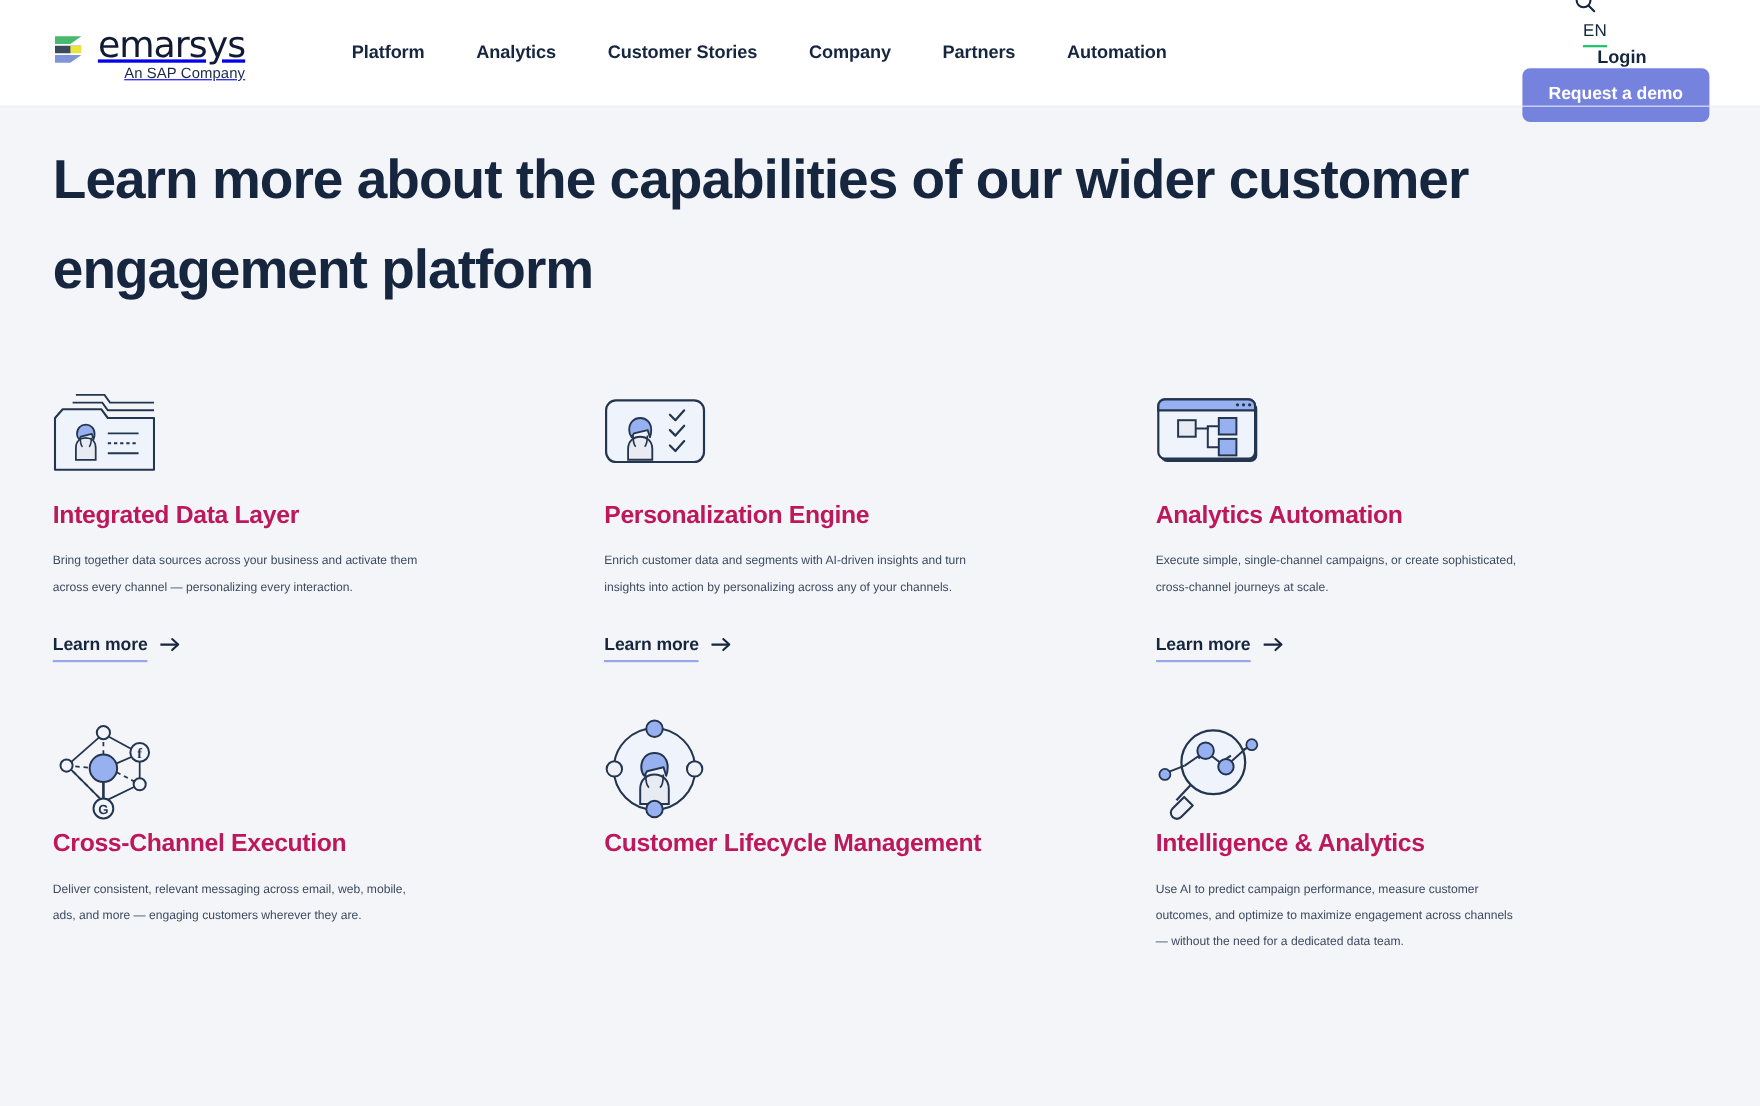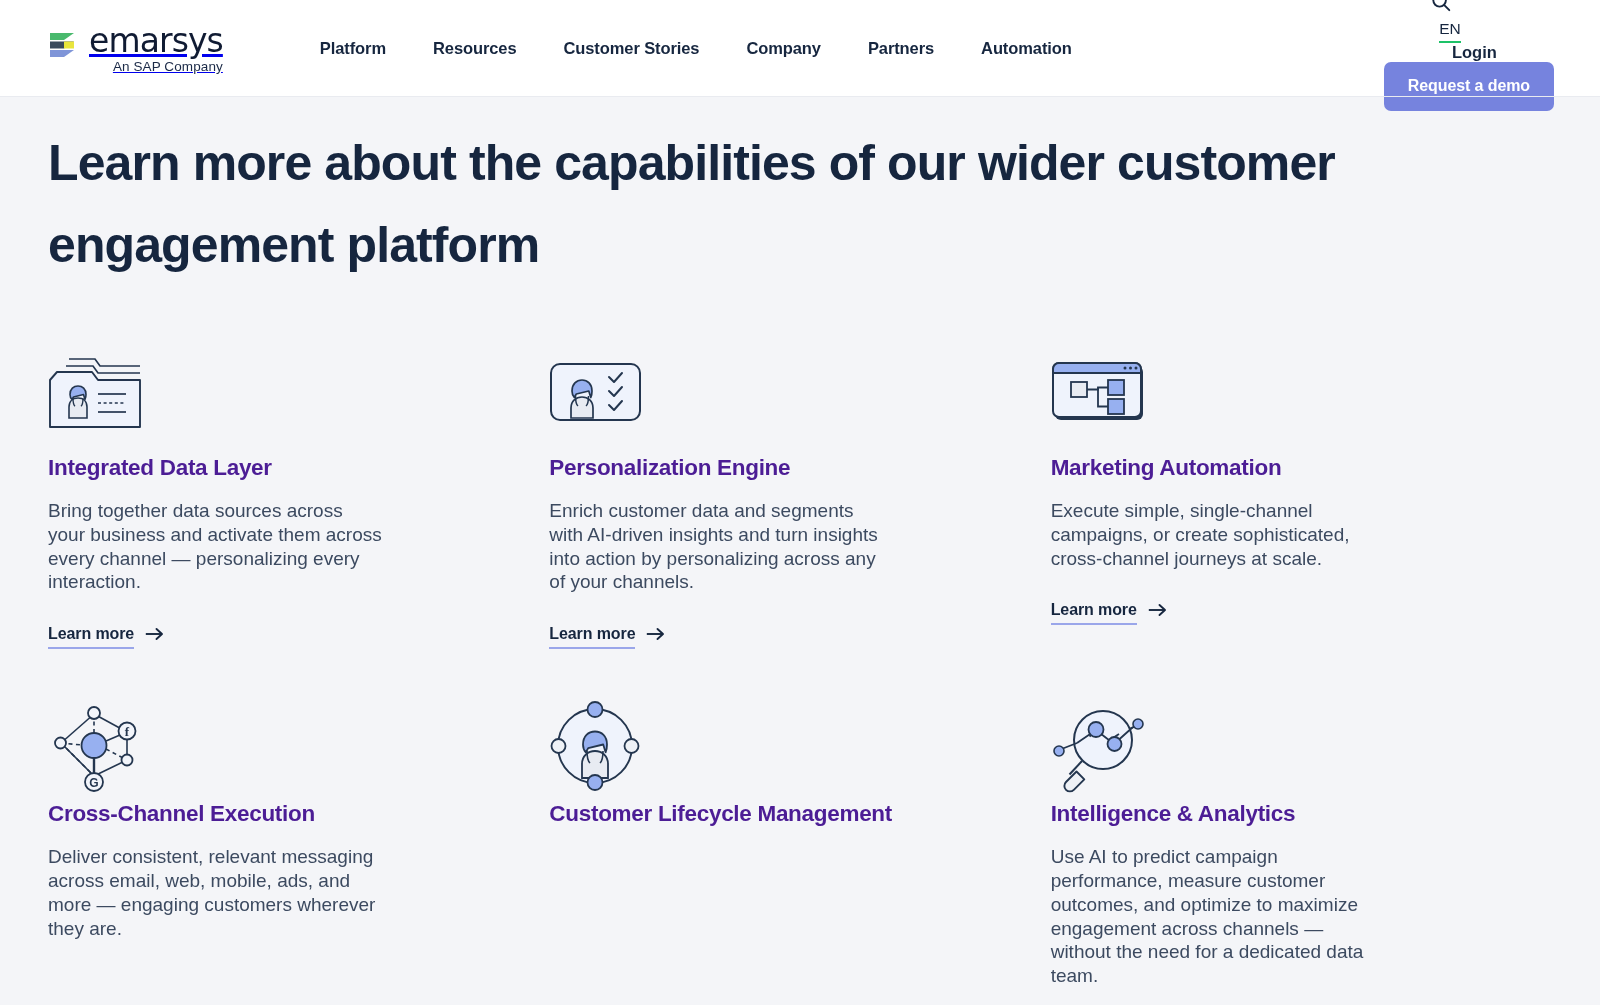--- a/index.html
+++ b/index.html
@@ -145,27 +145,27 @@
   .card { width: 100%; padding-right: 135px; }
   .card-icon {
     height: 78px;
     display: flex;
     align-items: flex-start;
     margin-bottom: 24px;
   }
   .card-title {
     font-size: 22.5px;
     font-weight: 700;
-    color: #4c1d95;
+    color: #be185d;
     line-height: 31px;
     letter-spacing: -0.3px;
     margin-bottom: 16px;
   }
   .card-desc {
-    font-size: 19px;
+    font-size: 11px;
     line-height: 23.8px;
     color: #3c4a60;
     font-weight: 400;
     max-width: 335px;
   }
   .learn-more {
     display: inline-flex;
     align-items: center;
     gap: 11px;
     margin-top: 31px;
@@ -199,21 +199,21 @@
       </svg>
     </span>
     <span class="logo-text-block">
       <span class="logo-word">emarsys</span>
       <span class="logo-sub">An SAP Company</span>
     </span>
   </a>
 
   <nav class="main-nav">
     <a class="nav-link" href="#">Platform</a>
-    <a class="nav-link" href="#">Resources</a>
+    <a class="nav-link" href="#">Analytics</a>
     <a class="nav-link" href="#">Customer Stories</a>
     <a class="nav-link" href="#">Company</a>
     <a class="nav-link" href="#">Partners</a>
     <a class="nav-link" href="#">Automation</a>
   </nav>
 
   <div class="header-right">
     <button class="search-btn">
       <span>
         <svg width="22" height="22" viewBox="0 0 22 22" fill="none">
@@ -302,21 +302,21 @@
           <circle cx="74" cy="18" r="1.5" fill="#24364f"></circle>
           <circle cx="79.5" cy="18" r="1.5" fill="#24364f"></circle>
           <circle cx="85" cy="18" r="1.5" fill="#24364f"></circle>
           <rect x="20" y="32" width="16" height="15" fill="#e8ebf2" stroke="#24364f" stroke-width="1.8"></rect>
           <rect x="57" y="30" width="16" height="15" fill="#97b0f0" stroke="#24364f" stroke-width="1.8"></rect>
           <rect x="57" y="49" width="16" height="15" fill="#97b0f0" stroke="#24364f" stroke-width="1.8"></rect>
           <path d="M36 39.5 H47 V37.5 H57" stroke="#24364f" stroke-width="1.8" fill="none"></path>
           <path d="M47 37.5 V56.5 H57" stroke="#24364f" stroke-width="1.8" fill="none"></path>
         </svg>
       </div>
-      <h3 class="card-title">Marketing Automation</h3>
+      <h3 class="card-title">Analytics Automation</h3>
       <p class="card-desc">Execute simple, single-channel campaigns, or create sophisticated, cross-channel journeys at scale.</p>
       <a class="learn-more" href="#">
         <span class="learn-more-text">Learn more</span>
         <span class="arrow-ico">
           <svg width="19" height="14" viewBox="0 0 19 14" fill="none">
             <line x1="0.8" y1="7" x2="16.5" y2="7" stroke="#16263f" stroke-width="1.9"></line>
             <polyline points="11.5,2 17,7 11.5,12" stroke="#16263f" stroke-width="1.9" fill="none" stroke-linecap="round" stroke-linejoin="round"></polyline>
           </svg>
         </span>
       </a>

